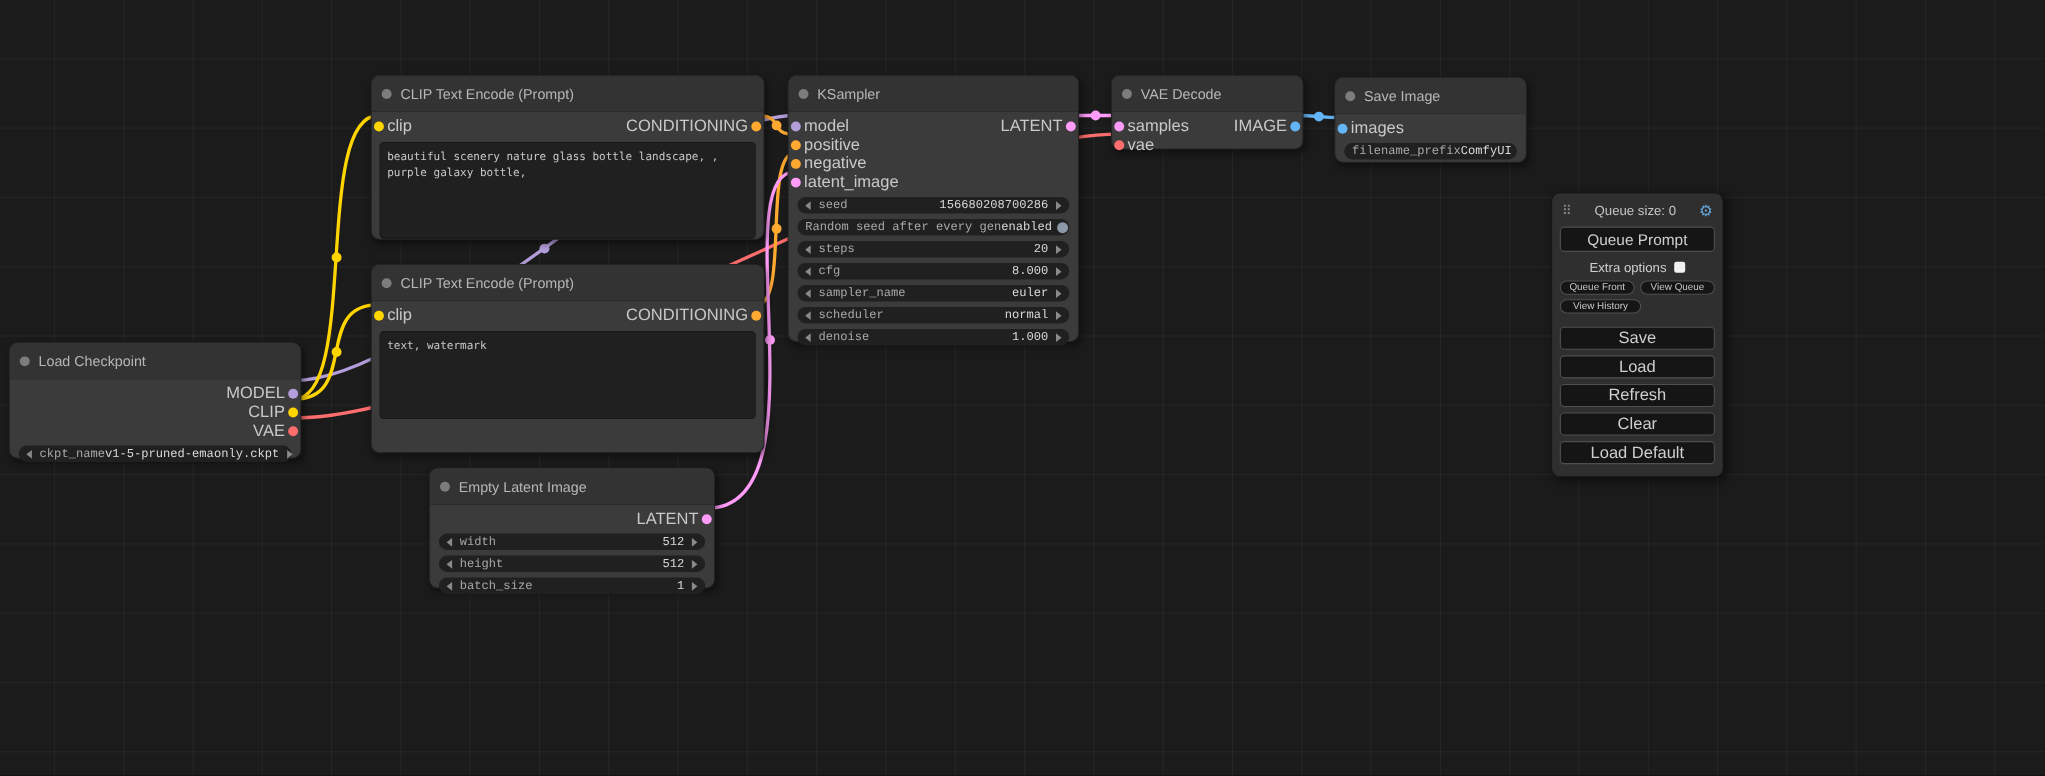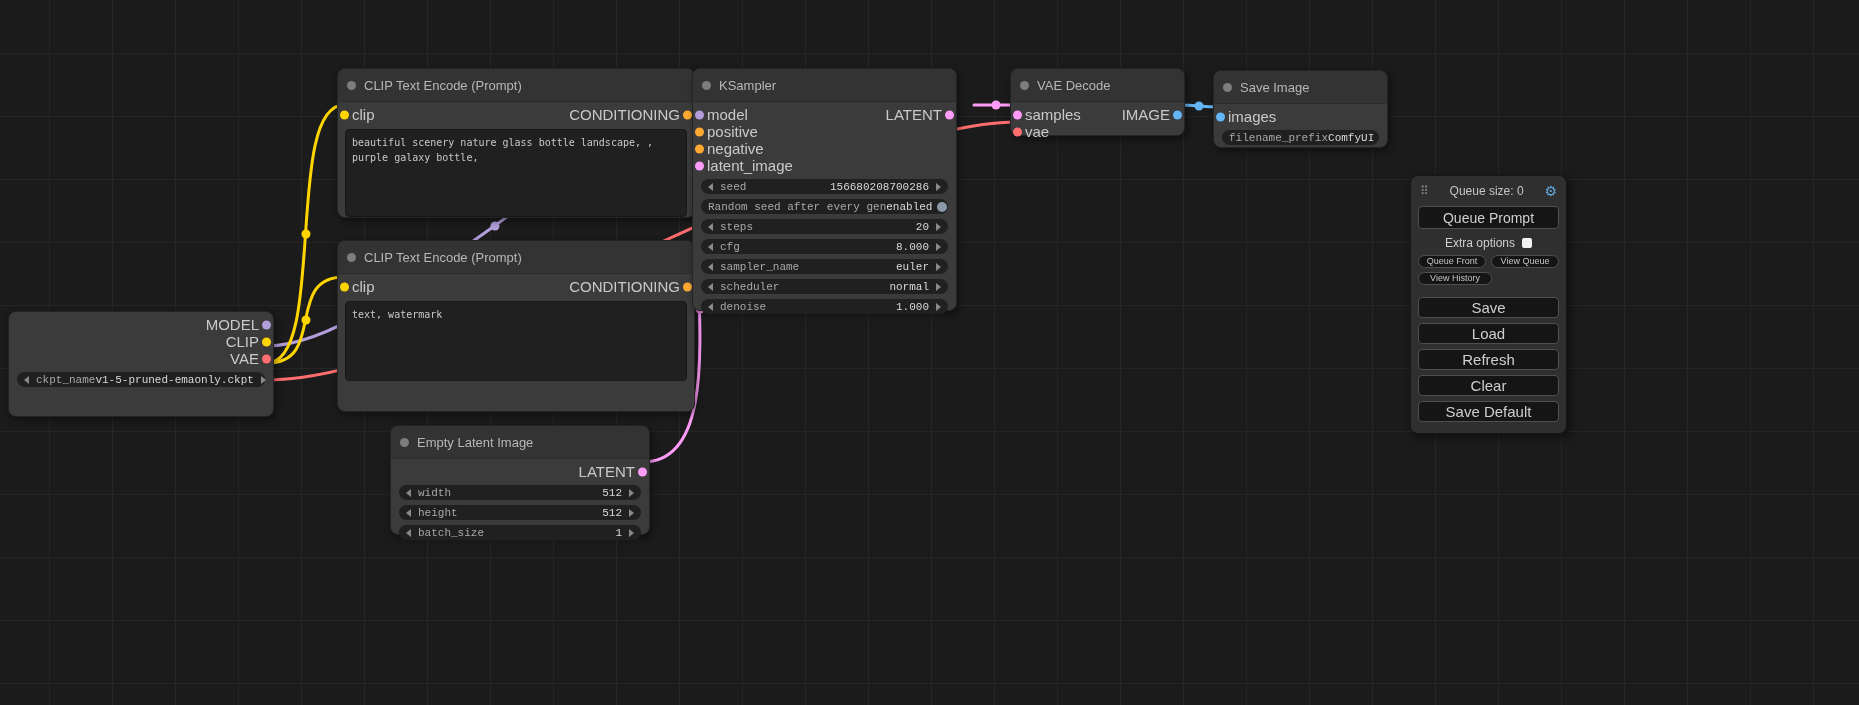--- a/index.html
+++ b/index.html
@@ -109,20 +109,24 @@
     <circle cx="306" cy="320" r="4.5" style="fill: rgb(255, 213, 0);"></circle>
     <circle cx="642" cy="251" r="4.5" style="fill: rgb(255, 110, 110);"></circle>
     <circle cx="706" cy="114" r="4.5" style="fill: rgb(255, 169, 49);"></circle>
     <circle cx="706" cy="208" r="4.5" style="fill: rgb(255, 169, 49);"></circle>
     <circle cx="700" cy="309" r="4.5" style="fill: rgb(255, 156, 249);"></circle>
     <circle cx="996" cy="105" r="4.5" style="fill: rgb(255, 156, 249);"></circle>
     <circle cx="1199" cy="106" r="4.5" style="fill: rgb(100, 181, 246);"></circle>
   </svg>
 
   <div class="node" style="left:8px;top:311px;width:266px;height:106px">
+    <div class="node-title">
+      <span class="collapse-dot"></span>
+      <span>Load Checkpoint</span>
+    </div>
     <div class="node-body">
       <div class="slot-row">
         <span class="spacer"></span>
         <span>MODEL</span>
         <span class="dot out" style="background: rgb(179, 157, 219);"></span>
       </div>
       <div class="slot-row">
         <span class="spacer"></span>
         <span>CLIP</span>
         <span class="dot out" style="background: rgb(255, 213, 0);"></span>
@@ -204,21 +208,21 @@
       <div class="widget">
         <span class="arrow left"></span>
         <span class="w-label">batch_size</span>
         <span class="spacer"></span>
         <span class="w-value">1</span>
         <span class="arrow right"></span>
       </div>
     </div>
   </div>
 
-  <div class="node" style="left:692px;top:68px;width:265px;height:243px">
+  <div class="node" style="left:716px;top:68px;width:265px;height:243px">
     <div class="node-title">
       <span class="collapse-dot"></span>
       <span>KSampler</span>
     </div>
     <div class="node-body">
       <div class="slot-row">
         <span class="dot in" style="background: rgb(179, 157, 219);"></span>
         <span>model</span>
         <span class="spacer"></span>
         <span>LATENT</span>
@@ -341,16 +345,16 @@
       <button class="qp-pill">Queue Front</button>
       <button class="qp-pill">View Queue</button>
     </div>
     <div class="qp-row center">
       <button class="qp-pill vh">View History</button>
     </div>
     <button class="qp-btn big save-gap">Save</button>
     <button class="qp-btn big">Load</button>
     <button class="qp-btn big">Refresh</button>
     <button class="qp-btn big">Clear</button>
-    <button class="qp-btn big">Save Default</button>
+    <button class="qp-btn big">Load Default</button>
   </div>
 
 </div>
 
 </body></html>

